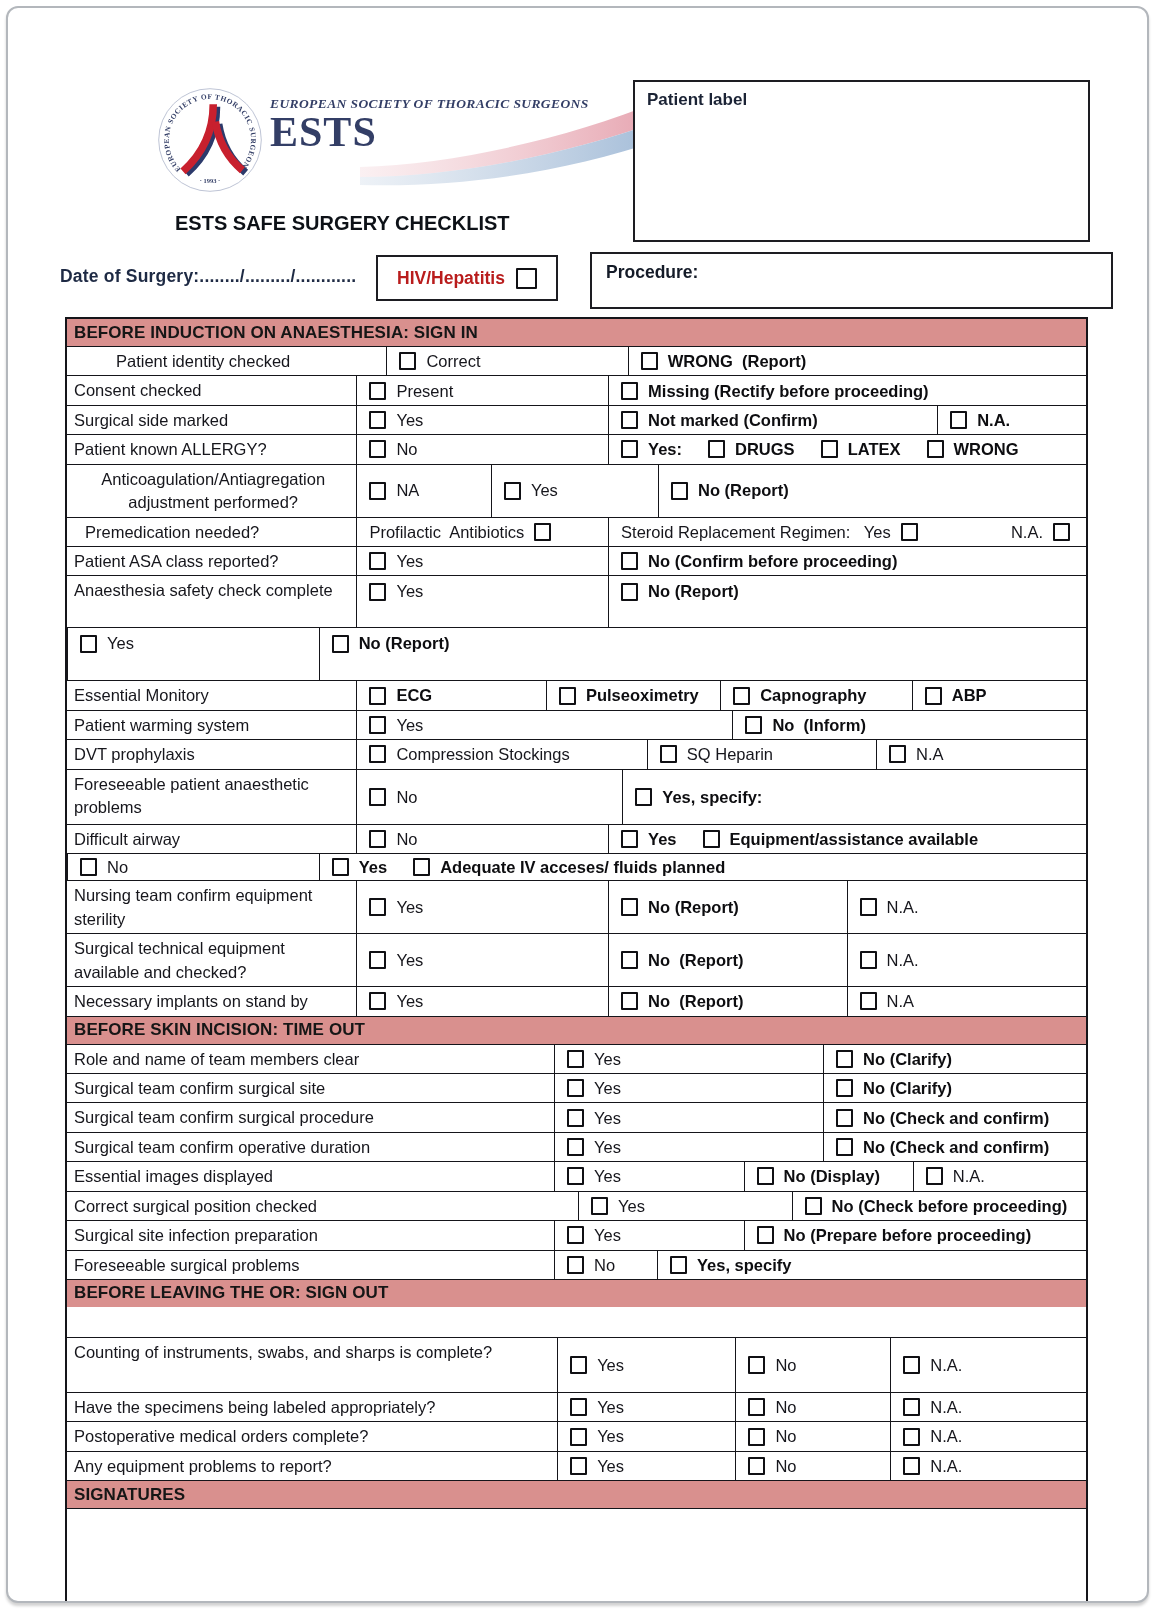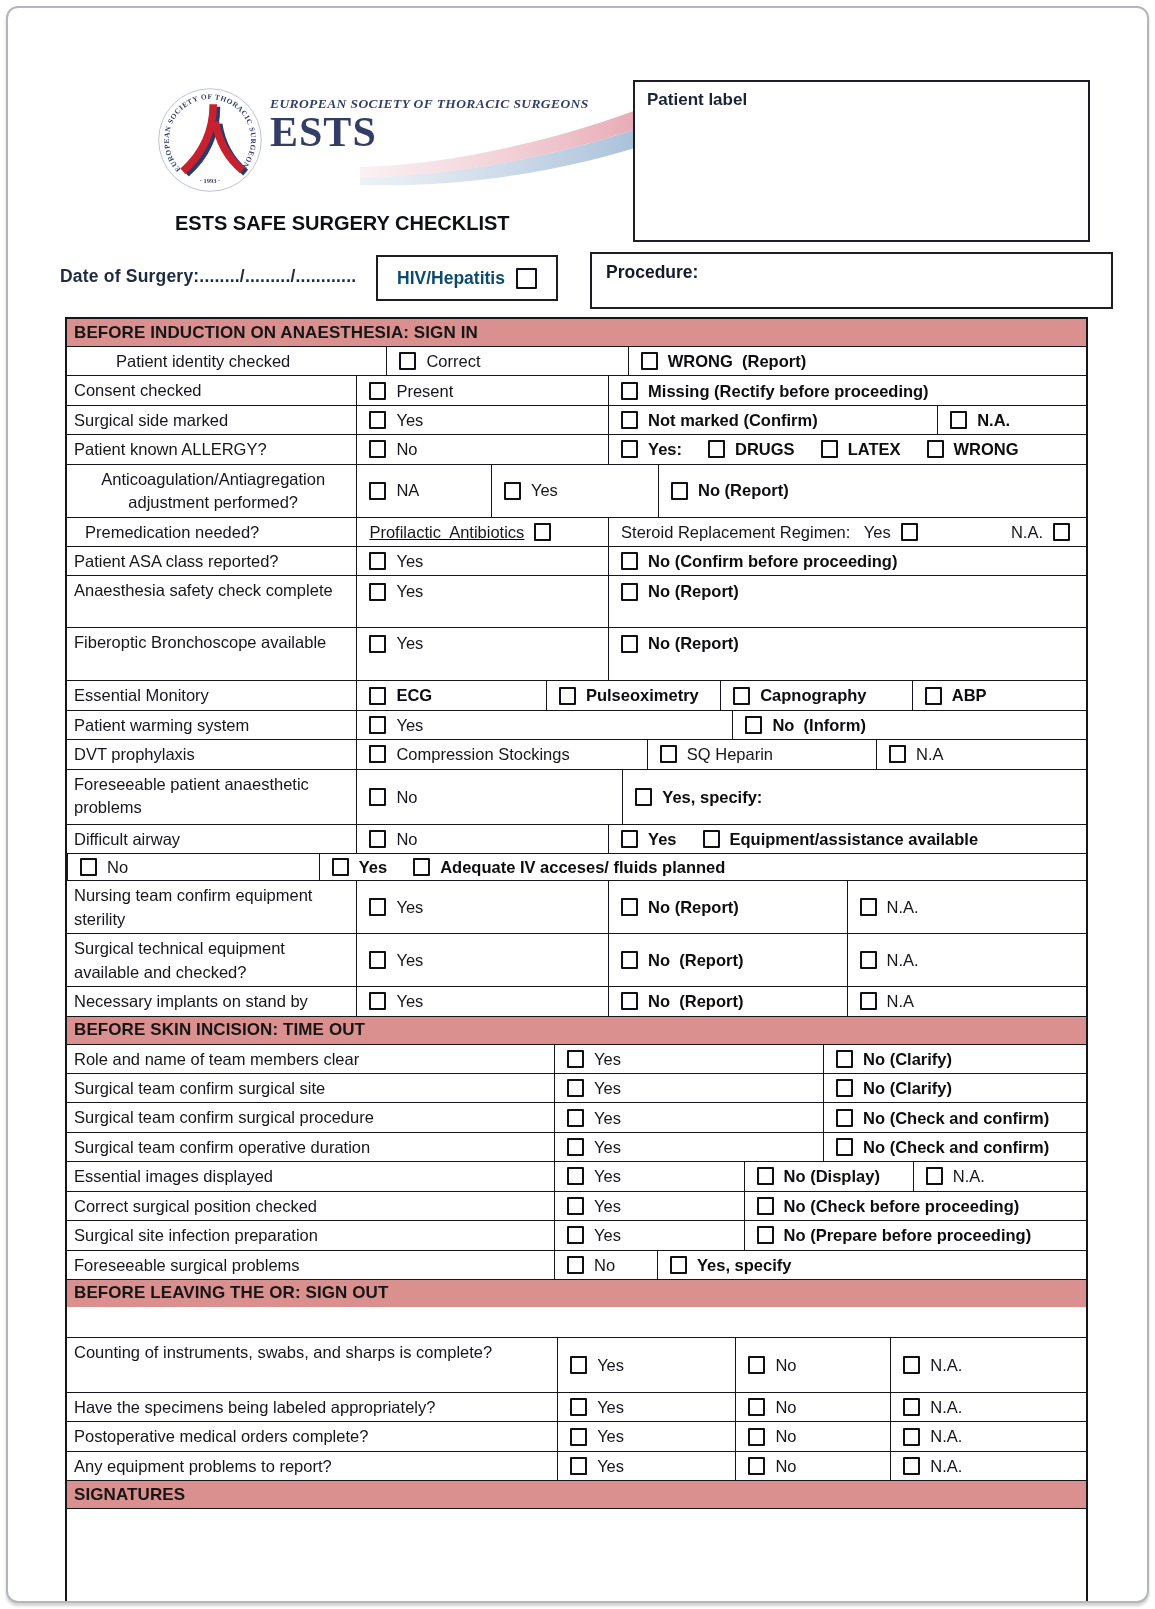--- a/index.html
+++ b/index.html
@@ -9,21 +9,21 @@
   
   .seal{position:absolute;left:148px;top:76px;width:108px;height:112px;}
   .society{position:absolute;left:262px;top:88px;font-family:"Liberation Serif","DejaVu Serif",serif;font-style:italic;font-weight:700;font-size:13.5px;letter-spacing:.4px;color:#333e66;}
   .ests-word{position:absolute;left:262px;top:100px;font-family:"Liberation Serif","DejaVu Serif",serif;font-weight:700;font-size:42px;letter-spacing:1px;color:#333e66;}
   .swoosh{position:absolute;left:352px;top:85px;width:300px;height:110px;z-index:1;}
   .patient-box{position:absolute;left:625px;top:72px;width:457px;height:162px;border:2.5px solid #1d1d22;background:#fff;z-index:2;box-sizing:border-box;padding:8px 12px;}
   .patient-box .lbl{font-weight:700;font-size:17px;color:#1b2335;}
   .doc-title{position:absolute;left:167px;top:204px;font-weight:700;font-size:20px;color:#0d1117;z-index:2;}
   .date-line{position:absolute;left:52px;top:258px;font-weight:700;font-size:17.5px;color:#1e2a44;letter-spacing:.2px;}
   .hiv-box{position:absolute;left:368px;top:247px;width:182px;height:46px;border:2.5px solid #1d1d22;box-sizing:border-box;display:flex;align-items:center;justify-content:center;gap:11px;}
-  .hiv-box .lbl{font-weight:700;font-size:17.5px;color:#0c4a6e;}
+  .hiv-box .lbl{font-weight:700;font-size:17.5px;color:#b91c1c;}
   .proc-box{position:absolute;left:582px;top:244px;width:523px;height:57px;border:2.5px solid #1d1d22;box-sizing:border-box;padding:8px 14px;}
   .proc-box .lbl{font-weight:700;font-size:17.5px;color:#141b28;}
 
   
   #checklist{position:absolute;left:57px;top:309px;width:1023px;border:2.4px solid #15151a;box-sizing:border-box;z-index:2;background:#fff;}
   .sec-header{background:#d9908e;border-top:1.8px solid #15151a;min-height:27px;display:flex;align-items:center;padding-left:7px;font-weight:700;font-size:17px;color:#161616;letter-spacing:.1px;}
   #checklist .sec-header:first-child{border-top:none;}
   .row{display:flex;align-items:stretch;border-top:1.7px solid #15151a;min-height:27px;box-sizing:border-box;background:#fff;}
   .cell{box-sizing:border-box;flex-grow:0;flex-shrink:0;}
   .cell:last-child{flex-grow:1;}
@@ -211,21 +211,21 @@
           <span class="item">
             <span class="cbx"></span>
             <span class="item-text b">No (Report)</span>
           </span>
         </div>
       </div>
       <div class="row" style="min-height: 26px;">
         <div class="cell label-cell" style="flex-basis: 28.4%; padding-left: 18px;">
           <span class="label-text">Premedication needed?</span>
         </div>
-        <div class="cell opt-cell" style="flex-basis: 24.7%; text-decoration: underline;">
+        <div class="cell opt-cell" style="flex-basis: 24.7%;">
           <span class="item">
             <span class="item-text">Profilactic  Antibiotics</span>
             <span class="cbx"></span>
           </span>
         </div>
         <div class="cell opt-cell between" style="flex-basis: 46.9%;">
           <span class="item">
             <span class="item-text">Steroid Replacement Regimen:   Yes</span>
             <span class="cbx"></span>
           </span>
@@ -263,23 +263,20 @@
           </span>
         </div>
         <div class="cell opt-cell vtop" style="flex-basis: 46.9%;">
           <span class="item">
             <span class="cbx"></span>
             <span class="item-text b">No (Report)</span>
           </span>
         </div>
       </div>
       <div class="row" style="min-height: 53px;">
-        <div class="cell label-cell" style="flex-basis: 28.4%;">
-          <span class="label-text">Fiberoptic Bronchoscope available</span>
-        </div>
         <div class="cell opt-cell vtop" style="flex-basis: 24.7%;">
           <span class="item">
             <span class="cbx"></span>
             <span class="item-text">Yes</span>
           </span>
         </div>
         <div class="cell opt-cell vtop" style="flex-basis: 46.9%;">
           <span class="item">
             <span class="cbx"></span>
             <span class="item-text b">No (Report)</span>
@@ -565,21 +562,21 @@
             <span class="item-text b">No (Display)</span>
           </span>
         </div>
         <div class="cell opt-cell" style="flex-basis: 17%;">
           <span class="item">
             <span class="cbx"></span>
             <span class="item-text">N.A.</span>
           </span>
         </div>
       </div>
-      <div class="row" style="min-height: 26px;">
+      <div class="row" style="min-height: 26px; gap: 24px;">
         <div class="cell label-cell" style="flex-basis: 47.8%;">
           <span class="label-text">Correct surgical position checked</span>
         </div>
         <div class="cell opt-cell" style="flex-basis: 18.6%;">
           <span class="item">
             <span class="cbx"></span>
             <span class="item-text">Yes</span>
           </span>
         </div>
         <div class="cell opt-cell" style="flex-basis: 33.6%;">

